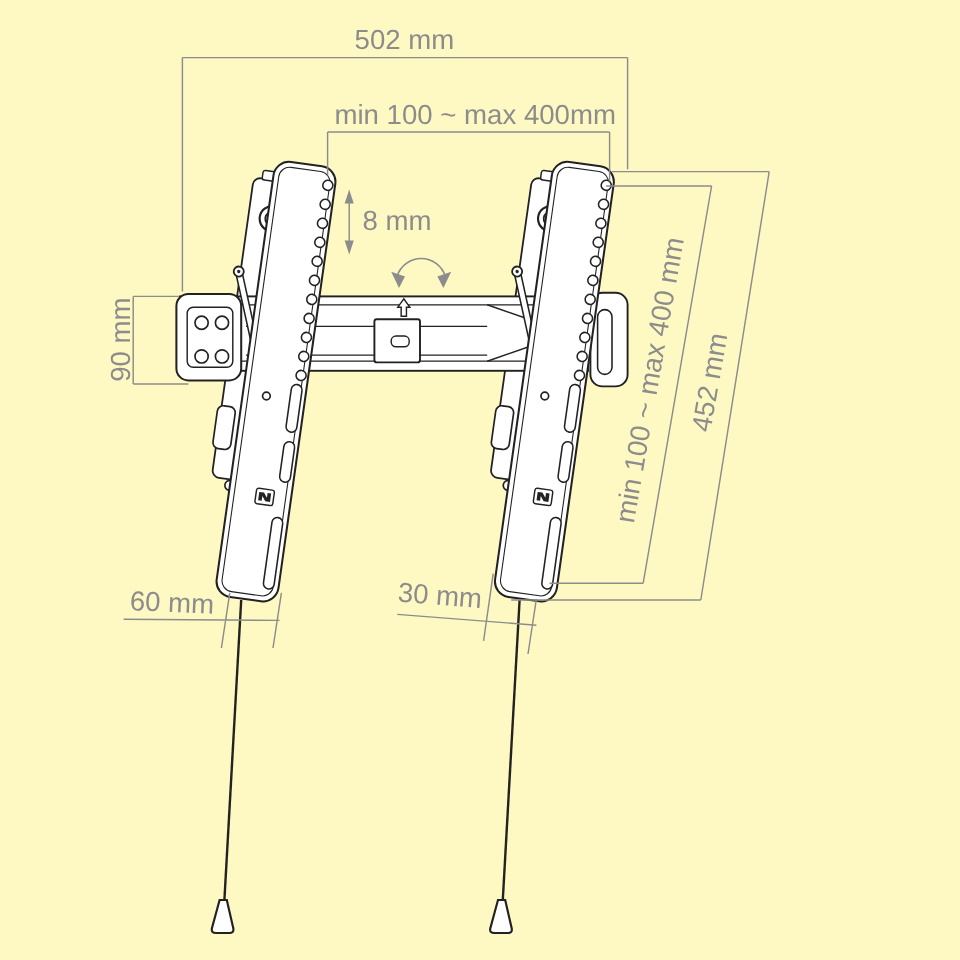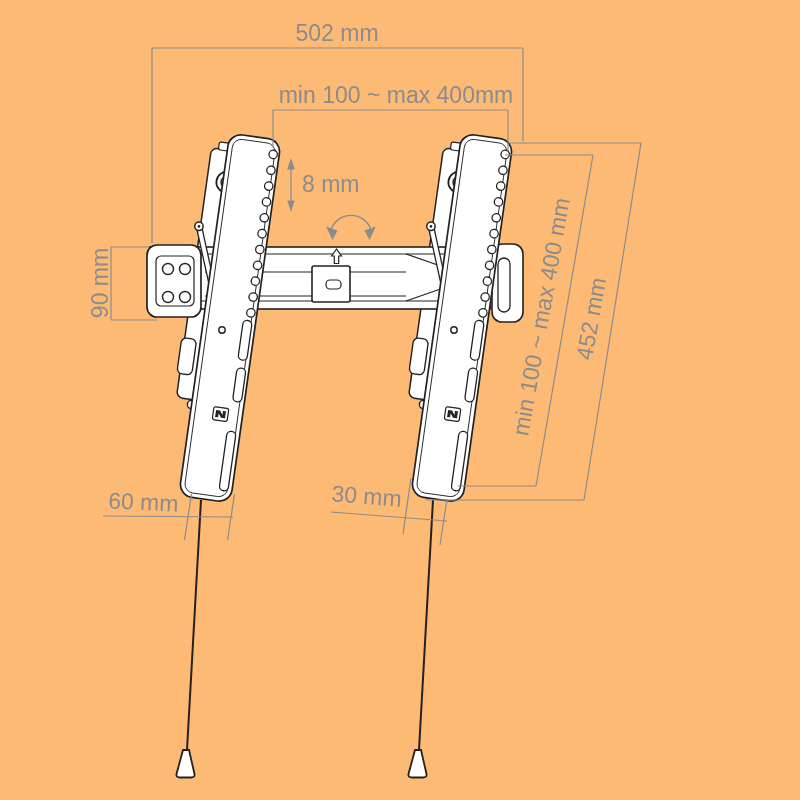--- a/index.html
+++ b/index.html
@@ -1,16 +1,16 @@
 <!DOCTYPE html>
 <html><head>
 <meta charset="utf-8">
 <style>
   html,body{margin:0;padding:0;background:#ffffff;}
-  #stage{position:relative;width:800px;height:800px;background:#fdba74;overflow:hidden;}
+  #stage{position:relative;width:800px;height:800px;background:#fef9c3;overflow:hidden;}
   svg{display:block;}
   text{font-family:"Liberation Sans", sans-serif;}
   .dimtext{fill:#8c8c8c;font-size:23px;}
   .dark{stroke:#222222;fill:none;}
 </style>
 </head>
 <body>
 
 <div id="stage">
 <svg width="800" height="800" viewBox="0 0 800 800">

